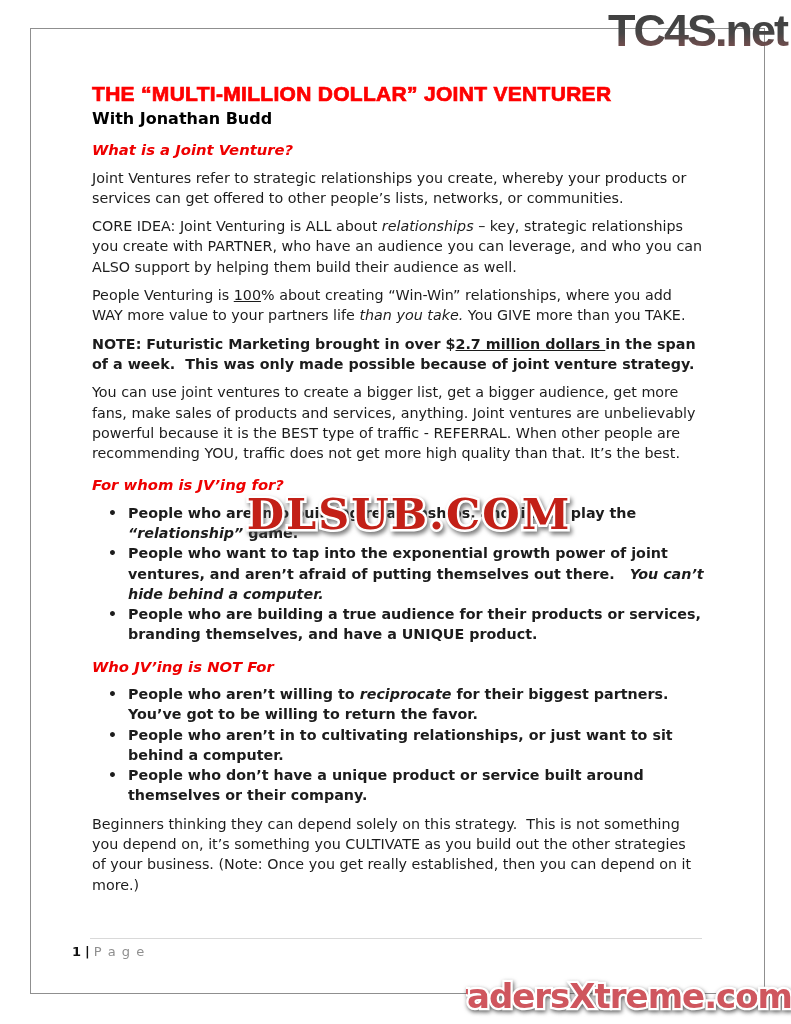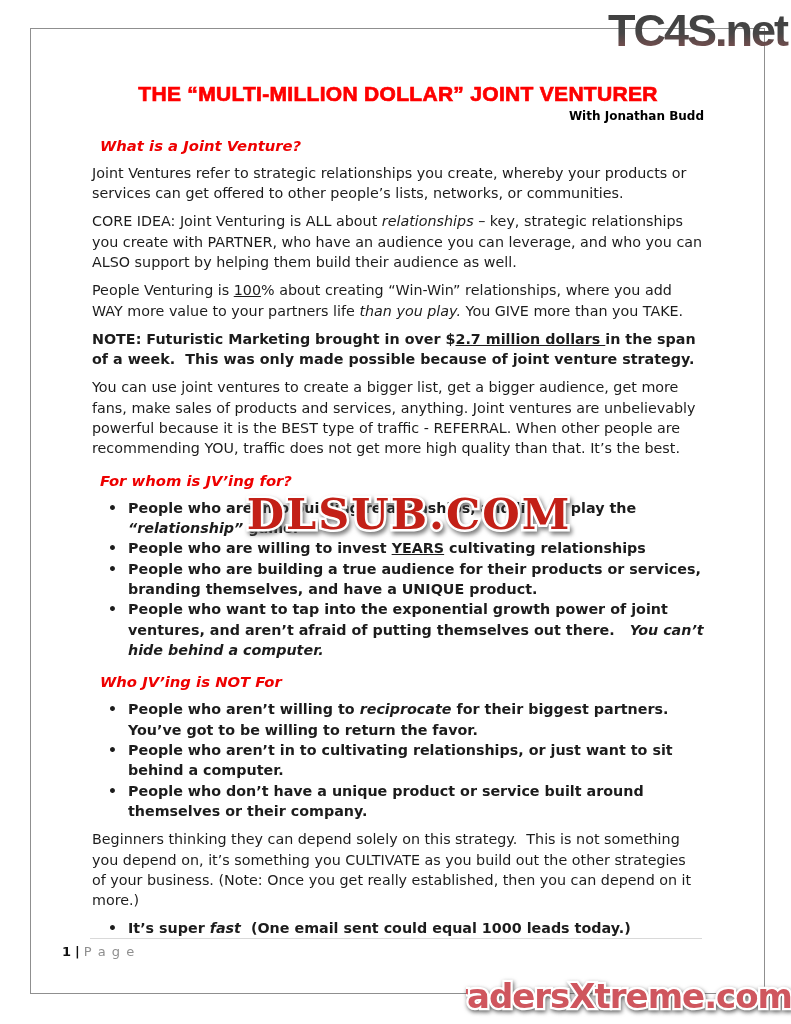--- a/index.html
+++ b/index.html
@@ -6,37 +6,37 @@
   .page{position:relative;width:791px;height:1024px;background:#ffffff;overflow:hidden;
         font-family:"DejaVu Sans",sans-serif;color:#1c1c1c;}
   .frame{position:absolute;left:30px;top:28px;width:733px;height:964px;
          border:1px solid #8f8f8f;z-index:0;}
   .tc4s-logo{position:absolute;top:3px;right:0;z-index:2;}
   .watermark-logo{position:absolute;left:244px;top:482px;z-index:3;}
   .traders-logo{position:absolute;left:466px;top:966px;z-index:3;}
 
   .content{position:absolute;left:92px;top:82px;width:612px;z-index:1;
            font-size:14.3px;line-height:20.3px;}
-  .doc-title{margin:0 0 3px 0;text-align:center;color:#fe0000;
+  .doc-title{margin:0 0 3px 0;color:#fe0000;
              font-family:"Liberation Sans",sans-serif;font-weight:900;
              font-size:21px;line-height:1.15;letter-spacing:0.3px;
              -webkit-text-stroke:0.7px #fe0000;}
-  .doc-subtitle{margin:0;text-align:right;color:#000;font-weight:bold;font-size:12px;line-height:1.2;}
+  .doc-subtitle{margin:0;text-align:left;color:#000;font-weight:bold;font-size:16px;line-height:1.2;}
 
   .red-h{color:#ee0000;font-size:14.8px;font-weight:bold;font-style:italic;
-         margin:12px 0 8px 8px;line-height:1.3;}
+         margin:12px 0 8px 0;line-height:1.3;}
   p.para{margin:8px 0 8px 0;}
   ul.bullets{margin:0 0 8px 0;padding:0;list-style:none;}
   ul.bullets li{position:relative;padding-left:36px;font-weight:bold;}
   ul.bullets li::before{content:"\2022";position:absolute;left:16px;top:0;font-size:14px;}
   .i{font-style:italic}.u{text-decoration:underline}.b{font-weight:bold}
 
   .footer-rule{position:absolute;left:90px;top:938px;width:612px;height:0;
                border-top:1px solid #d9d9d9;z-index:1;}
-  .footer{position:absolute;left:62px;top:944px;z-index:1;font-size:13px;line-height:1.2;}
+  .footer{position:absolute;left:72px;top:944px;z-index:1;font-size:13px;line-height:1.2;}
   .footer .num{font-weight:bold;color:#111;}
   .footer .sep{font-weight:bold;color:#111;padding:0 4px;}
   .footer .lbl{color:#8f8f8f;letter-spacing:1px;}
 </style>
 </head>
 <body>
 
 <div class="page">
 
   <div class="frame"></div>
@@ -53,40 +53,36 @@
     <text x="208" y="43" text-anchor="end" font-family="Liberation Sans, sans-serif" font-size="45" font-weight="bold" letter-spacing="-2" fill="url(#gTc)">TC4S.net</text>
   </svg>
 
   <div class="content">
     <h1 class="doc-title">THE “MULTI-MILLION DOLLAR” JOINT VENTURER</h1>
     <div class="doc-subtitle">With Jonathan Budd</div>
     <div id="doc-body">
         <h2 class="red-h">What is a Joint Venture?</h2>
         <p class="para"><span>Joint Ventures refer to strategic relationships you create, whereby your products or services can get offered to other people’s lists, networks, or communities.</span></p>
         <p class="para"><span>CORE IDEA: Joint Venturing is ALL about </span><span class="i">relationships</span><span> – key, strategic relationships you create with PARTNER, who have an audience you can leverage, and who you can ALSO support by helping them build their audience as well.</span></p>
-        <p class="para"><span>People Venturing is </span><span class="u">100</span><span>% about creating “Win-Win” relationships, where you add WAY more value to your partners life </span><span class="i">than you play.</span><span> You GIVE more than you TAKE.</span></p>
+        <p class="para"><span>People Venturing is </span><span class="u">100</span><span>% about creating “Win-Win” relationships, where you add WAY more value to your partners life </span><span class="i">than you take.</span><span> You GIVE more than you TAKE.</span></p>
         <p class="para"><span class="b">NOTE: Futuristic Marketing brought in over $</span><span class="b u">2.7 million dollars </span><span class="b">in the span of a week.&nbsp; This was only made possible because of joint venture strategy.</span></p>
         <p class="para"><span>You can use joint ventures to create a bigger list, get a bigger audience, get more fans, make sales of products and services, anything. Joint ventures are unbelievably powerful because it is the BEST type of traffic - REFERRAL. When other people are recommending YOU, traffic does not get more high quality than that. It’s the best.</span></p>
         <h2 class="red-h">For whom is JV’ing for?</h2>
         <ul class="bullets">
           <li><span>People who are into building relationships, and like to play the </span><span class="i">“relationship”</span><span> game.</span></li>
-          <li><span>People who are willing to invest </span><span class="u">YEARS</span><span> cultivating relationships</span></li>
+          <li><span>People who want to tap into the exponential growth power of joint ventures, and aren’t afraid of putting themselves out there.&nbsp;&nbsp; </span><span class="i">You can’t hide behind a computer.</span></li>
           <li><span>People who are building a true audience for their products or services, branding themselves, and have a UNIQUE product.</span></li>
-          <li><span>People who want to tap into the exponential growth power of joint ventures, and aren’t afraid of putting themselves out there.&nbsp;&nbsp; </span><span class="i">You can’t hide behind a computer.</span></li>
         </ul>
         <h2 class="red-h">Who JV’ing is NOT For</h2>
         <ul class="bullets">
           <li><span>People who aren’t willing to </span><span class="i">reciprocate</span><span> for their biggest partners.&nbsp; You’ve got to be willing to return the favor.</span></li>
           <li><span>People who aren’t in to cultivating relationships, or just want to sit behind a computer.</span></li>
           <li><span>People who don’t have a unique product or service built around themselves or their company.</span></li>
         </ul>
         <p class="para"><span>Beginners thinking they can depend solely on this strategy.&nbsp; This is not something you depend on, it’s something you CULTIVATE as you build out the other strategies of your business. (Note: Once you get really established, then you can depend on it more.)</span></p>
-        <ul class="bullets">
-          <li><span>It’s super </span><span class="i">fast</span><span>&nbsp; (One email sent could equal 1000 leads today.)</span></li>
-        </ul>
       </div>
   </div>
 
   <svg class="watermark-logo" width="330" height="64" viewBox="0 0 330 64" style="filter:drop-shadow(2px 3px 2px rgba(70,70,70,0.7));">
     <text x="165" y="47" text-anchor="middle" font-family="DejaVu Serif, serif" font-size="43" font-weight="bold" letter-spacing="2" fill="#c32017" stroke="#ffffff" stroke-width="5" paint-order="stroke">DLSUB.COM</text>
   </svg>
 
   <div class="footer-rule"></div>
   <div class="footer">
     <span class="num">1</span><span class="sep">|</span><span class="lbl">P a g e</span>

